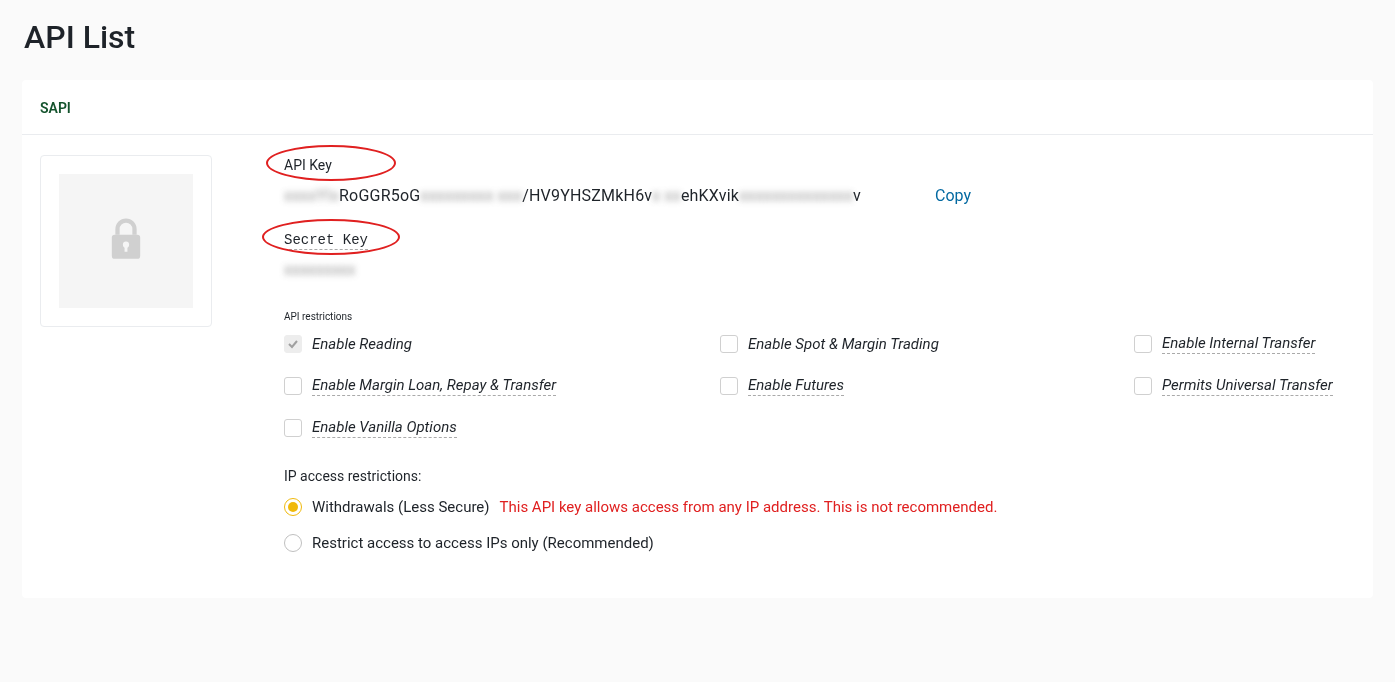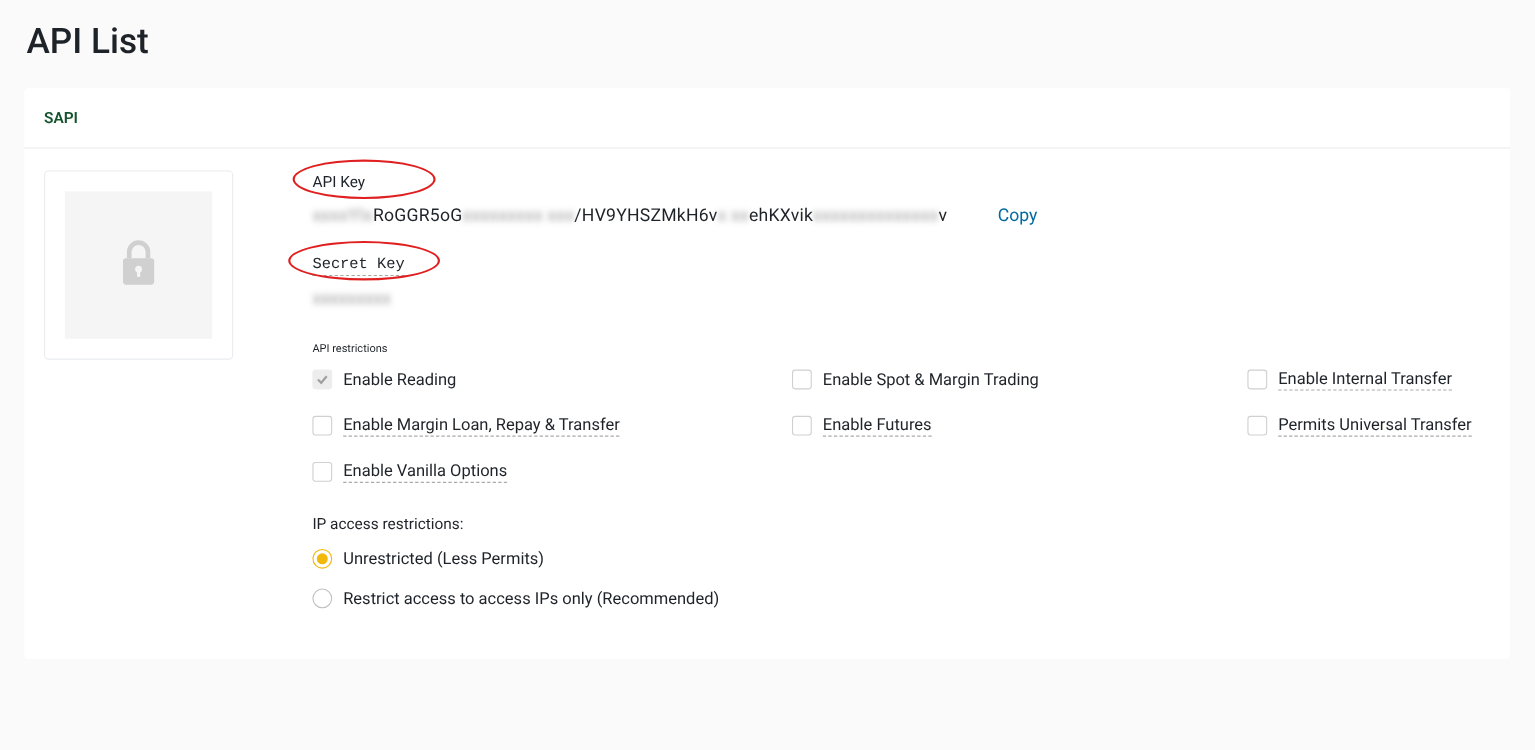--- a/index.html
+++ b/index.html
@@ -91,20 +91,21 @@
       width: 138px;
       height: 36px;
       left: -22px;
       top: -10px;
     }
     .field-value-row {
       display: flex;
       align-items: flex-end;
       margin-top: 12px;
       margin-bottom: 24px;
+      gap: 28px;
     }
     .field-value {
       font-size: 16px;
       color: #1e2329;
       letter-spacing: 0.2px;
     }
     .blur-seg {
       display: inline-block;
       filter: blur(3px);
       color: #888;
@@ -134,20 +135,21 @@
     .section-label {
       font-size: 10px;
       color: #1e2329;
       margin-bottom: 12px;
     }
     .restrictions-grid {
       display: grid;
       grid-template-columns: 436px 414px auto;
       row-gap: 22px;
       margin-bottom: 30px;
+      font-style: italic;
     }
     .cb-row {
       display: flex;
       align-items: center;
     }
     .cb-box {
       width: 18px;
       height: 18px;
       border: 1px solid #d0d0d0;
       border-radius: 3px;
@@ -312,21 +314,22 @@
 
       </div>
 
       
       <div class="ip-section-label">IP access restrictions:</div>
 
       <div class="radio-row">
         <span class="radio-outer selected">
           <span class="radio-inner"></span>
         </span>
-        <span class="radio-label">Unrestricted (Less Permits)</span>
+        <span class="radio-label">Withdrawals (Less Secure)</span>
+        <span class="radio-warning">This API key allows access from any IP address. This is not recommended.</span>
       </div>
 
       <div class="radio-row">
         <span class="radio-outer"></span>
         <span class="radio-label">Restrict access to access IPs only (Recommended)</span>
       </div>
 
     </div>
   </div>
 </div>

